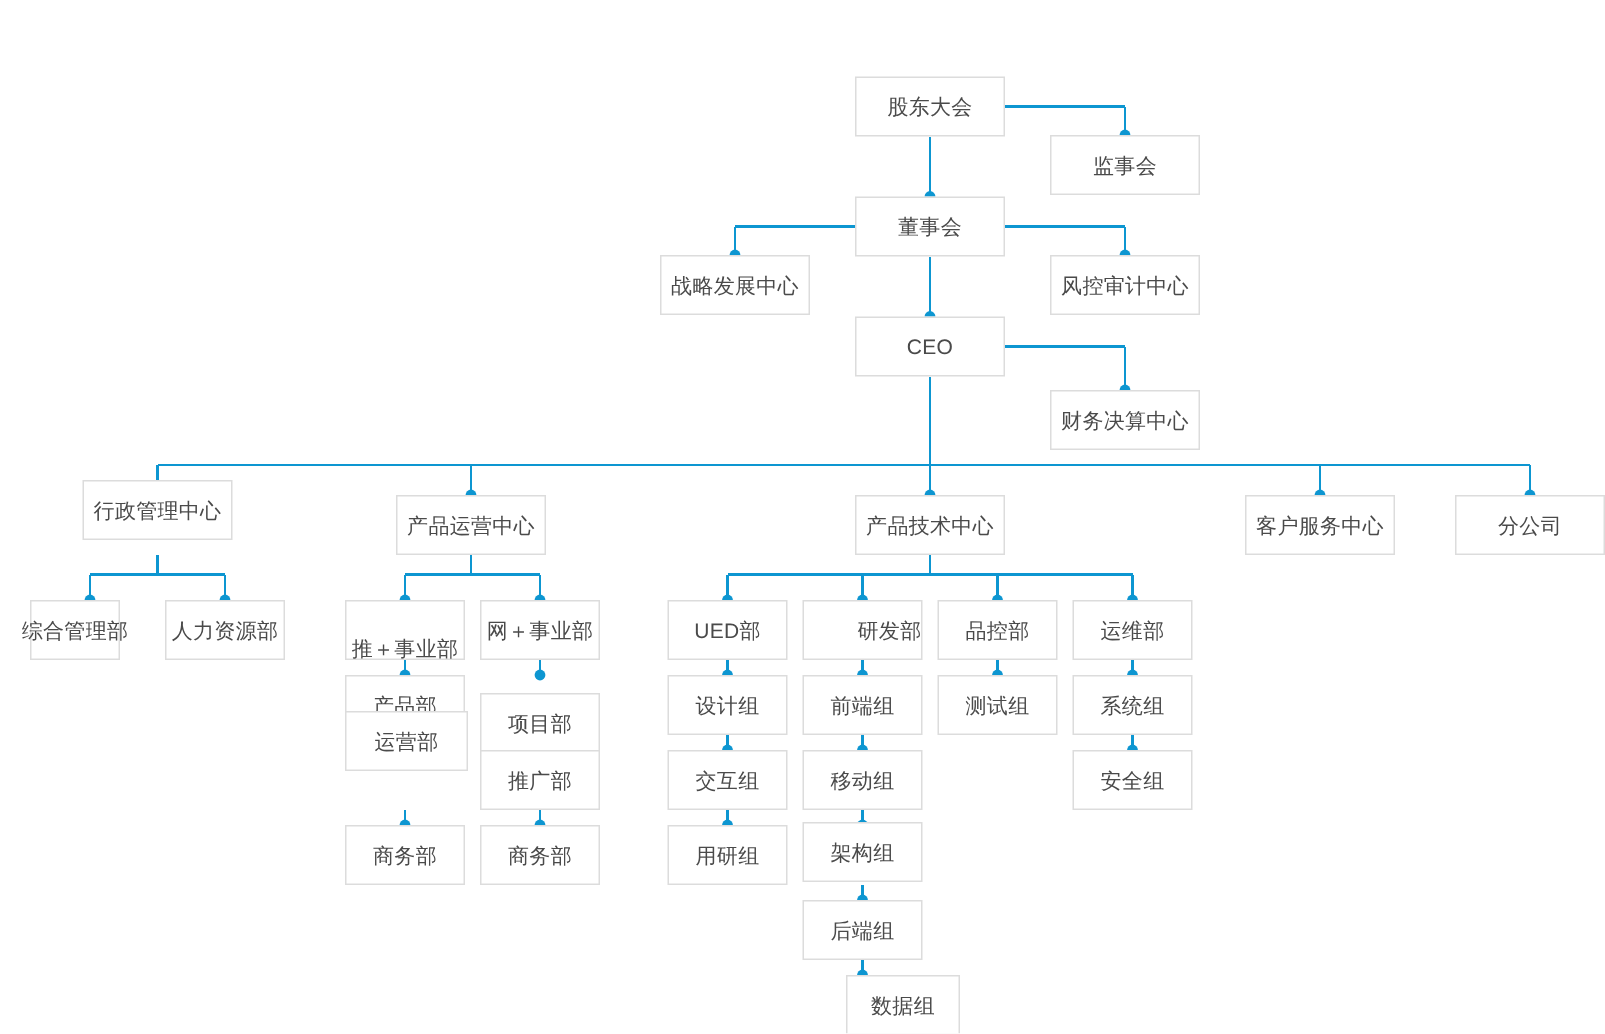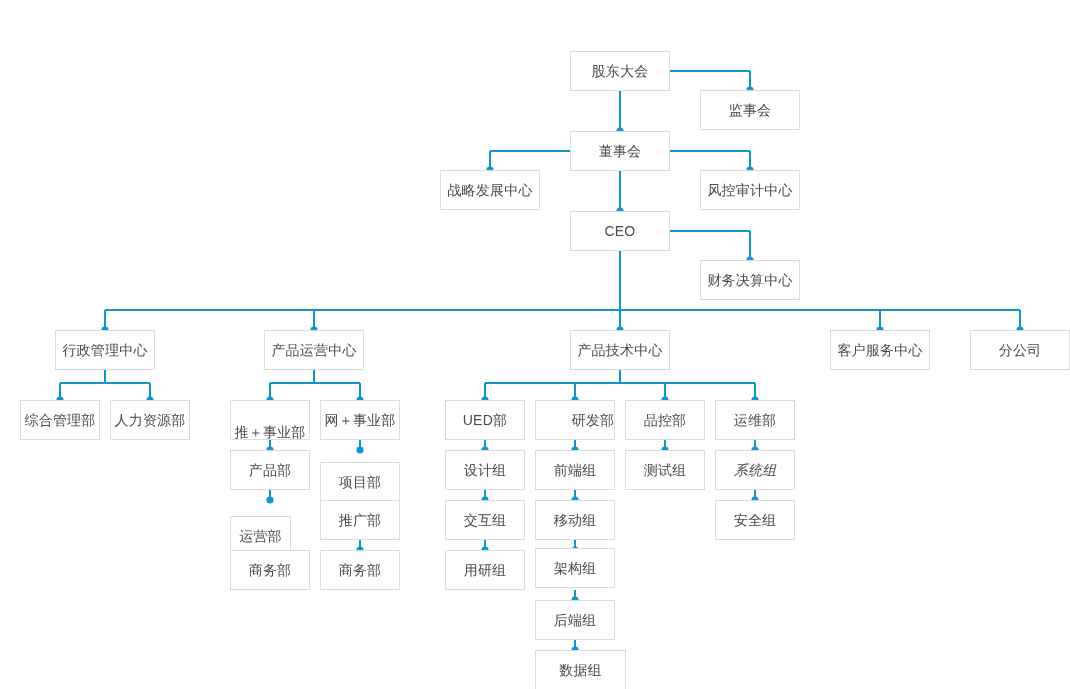--- a/index.html
+++ b/index.html
@@ -152,48 +152,48 @@
       </div>
       <div class="node" style="left: 700px; top: 170px; width: 100px;">
         <span class="node-label">风控审计中心</span>
       </div>
       <div class="node" style="left: 570px; top: 211px; width: 100px;">
         <span class="node-label">CEO</span>
       </div>
       <div class="node" style="left: 700px; top: 260px; width: 100px;">
         <span class="node-label">财务决算中心</span>
       </div>
-      <div class="node" style="left: 55px; top: 330px; width: 100px;">
+      <div class="node" style="left: 55px; top: 320px; width: 100px;">
         <span class="node-label">行政管理中心</span>
       </div>
       <div class="node" style="left: 264px; top: 330px; width: 100px;">
         <span class="node-label">产品运营中心</span>
       </div>
       <div class="node" style="left: 570px; top: 330px; width: 100px;">
         <span class="node-label">产品技术中心</span>
       </div>
       <div class="node" style="left: 830px; top: 330px; width: 100px;">
         <span class="node-label">客户服务中心</span>
       </div>
       <div class="node" style="left: 970px; top: 330px; width: 100px;">
         <span class="node-label">分公司</span>
       </div>
-      <div class="node" style="left: 20px; top: 400px; width: 80px;">
+      <div class="node" style="left: 20px; top: 400px; width: 60px;">
         <span class="node-label">综合管理部</span>
       </div>
       <div class="node" style="left: 110px; top: 400px; width: 80px;">
         <span class="node-label">人力资源部</span>
       </div>
       <div class="node" style="left: 230px; top: 400px; width: 80px; align-items: flex-end;">
         <span class="node-label">推＋事业部</span>
       </div>
       <div class="node" style="left: 230px; top: 450px; width: 80px;">
         <span class="node-label">产品部</span>
       </div>
-      <div class="node" style="left: 230px; top: 516px; width: 61px;">
+      <div class="node" style="left: 230px; top: 474px; width: 82px;">
         <span class="node-label">运营部</span>
       </div>
       <div class="node" style="left: 230px; top: 550px; width: 80px;">
         <span class="node-label">商务部</span>
       </div>
       <div class="node" style="left: 320px; top: 400px; width: 80px;">
         <span class="node-label">网＋事业部</span>
       </div>
       <div class="node" style="left: 320px; top: 450px; width: 80px; margin-top: 12px;">
         <span class="node-label">项目部</span>
@@ -224,32 +224,32 @@
       </div>
       <div class="node" style="left: 535px; top: 500px; width: 80px;">
         <span class="node-label">移动组</span>
       </div>
       <div class="node" style="left: 535px; top: 548px; width: 80px;">
         <span class="node-label">架构组</span>
       </div>
       <div class="node" style="left: 535px; top: 600px; width: 80px;">
         <span class="node-label">后端组</span>
       </div>
-      <div class="node" style="left: 535px; top: 650px; width: 91px; align-items: center;">
+      <div class="node" style="left: 564px; top: 650px; width: 76px; align-items: center;">
         <span class="node-label">数据组</span>
       </div>
       <div class="node" style="left: 625px; top: 400px; width: 80px;">
         <span class="node-label">品控部</span>
       </div>
       <div class="node" style="left: 625px; top: 450px; width: 80px;">
         <span class="node-label">测试组</span>
       </div>
       <div class="node" style="left: 715px; top: 400px; width: 80px;">
         <span class="node-label">运维部</span>
       </div>
-      <div class="node" style="left: 715px; top: 450px; width: 80px; font-style: italic;">
+      <div class="node" style="left: 715px; top: 450px; width: 80px;">
         <span class="node-label">系统组</span>
       </div>
       <div class="node" style="left: 715px; top: 500px; width: 80px;">
         <span class="node-label">安全组</span>
       </div>
     </div>
 </div>
 
 </body></html>

